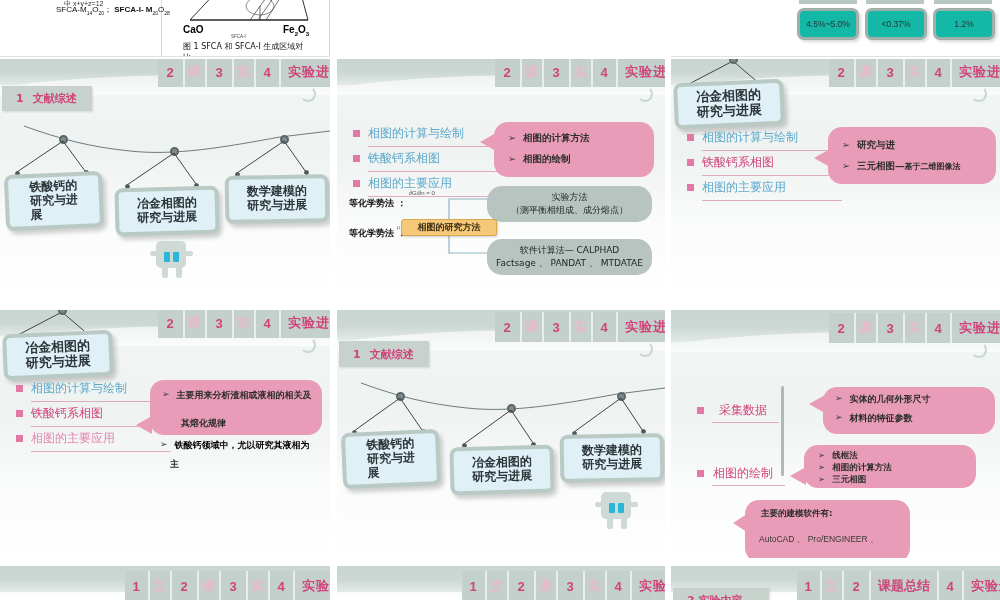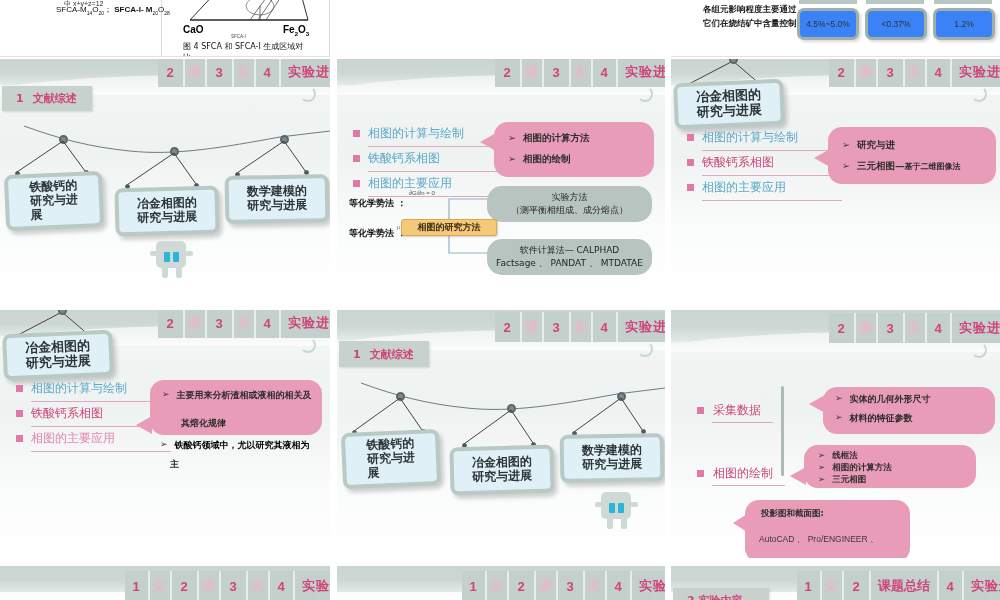--- a/index.html
+++ b/index.html
@@ -79,21 +79,21 @@
   .midbox{ position:absolute; background:#f5c87a; border:1px solid #d8a94f;
     border-radius:3px; color:#3a2d12; font-weight:bold;
     display:flex; align-items:center; justify-content:center;
     box-shadow:1px 1px 2px rgba(0,0,0,.18); }
 
   
   .doc{ position:absolute; inset:0; background:#ffffff; }
   .doc-col-rule{ position:absolute; top:0; bottom:0; width:1px; background:#d8d8d8; }
 
   
-  .valbox{ position:absolute; background:#3b82f6; border:3px solid #9fb0ab;
+  .valbox{ position:absolute; background:#14b8a6; border:3px solid #9fb0ab;
     border-radius:7px; display:flex; align-items:center; justify-content:center;
     color:#2b3336; box-shadow:2px 2px 3px rgba(0,0,0,.15); }
   .vstub{ position:absolute; background:#b9c7c2; border-radius:5px 5px 0 0; }
 
   .vrule{ position:absolute; width:3px; background:#aebab6; border-radius:2px; }
 
   .cn{ font-family:"DejaVu Sans","Liberation Sans",sans-serif; }
 </style>
 </head>
 <body>
@@ -121,30 +121,26 @@
           <ellipse cx="80" cy="18" rx="14" ry="9" fill="none" stroke="#444" stroke-width=".6"></ellipse>
           <line x1="80" y1="18" x2="80" y2="33" stroke="#333" stroke-width=".7"></line>
         </svg>
       </div>
       <div style="position:absolute;left:183px;top:24px;font-size:10px;font-weight:bold;color:#000;">CaO</div>
       <div style="position:absolute;left:283px;top:24px;font-size:10px;font-weight:bold;color:#000;">
         <span>Fe</span><sub style="font-size:6px">2</sub><span>O</span><sub style="font-size:6px">3</sub>
       </div>
       <div style="position:absolute;left:231px;top:34px;font-size:4.5px;color:#444;">SFCA-I</div>
 
-      <div class="cn" style="position:absolute;left:183px;top:41px;font-size:8px;color:#111;white-space:nowrap;">图 4   SFCA 和 SFCA-Ⅰ 生成区域对</div>
+      <div class="cn" style="position:absolute;left:183px;top:41px;font-size:8px;color:#111;white-space:nowrap;">图 1   SFCA 和 SFCA-Ⅰ 生成区域对</div>
       <div class="cn" style="position:absolute;left:183px;top:52px;font-size:8px;color:#111;">比</div>
     </div>
   </div>
 
   <div class="slide" style="left:671px;top:0;width:329px;height:57px;border-bottom:1px solid #e2e2e2;background:#fff;">
-    <div class="cn" style="position:absolute;left:32px;top:2px;font-size:8.5px;font-weight:bold;color:#1b1b1b;line-height:1.7;white-space:nowrap;">
-      <div>各组元影响程度主要通过</div>
-      <div>它们在烧结矿中含量控制</div>
-    </div>
 
     <div class="vstub" style="left:128px;top:-12px;width:58px;height:16px;"></div>
     <div class="vstub" style="left:195px;top:-12px;width:58px;height:16px;"></div>
     <div class="vstub" style="left:263px;top:-12px;width:58px;height:16px;"></div>
 
     <div class="valbox" style="left:126px;top:8px;width:62px;height:32px;font-size:8.5px;">4.5%~5.0%</div>
     <div class="valbox" style="left:194px;top:8px;width:62px;height:32px;font-size:8.5px;">&lt;0.37%</div>
     <div class="valbox" style="left:262px;top:8px;width:62px;height:32px;font-size:8.5px;">1.2%</div>
   </div>
 
@@ -499,21 +495,21 @@
       <div class="tab" style="width:22px;color:#e9b8c9">课</div>
       <div class="tab" style="width:27px">3</div>
       <div class="tab" style="width:22px;color:#e9b8c9">实</div>
       <div class="tab" style="width:25px">4</div>
       <div class="tab wide cn">实验进度</div>
     </div>
     <div class="corner-swirl" style="left:300px;top:32px;"></div>
 
     <div class="vrule" style="left:110px;top:76px;height:90px;"></div>
 
-    <div class="brow" style="position:absolute;left:26px;top:92px;gap:9px;">
+    <div class="brow" style="position:absolute;left:26px;top:92px;gap:15px;">
       <span class="bsq"></span>
       <span class="blabel cn" style="font-size:12px;color:#d1447a">采集数据</span>
       <span class="bline" style="left:15px;right:-12px;bottom:-4px;"></span>
     </div>
     <div class="brow" style="position:absolute;left:26px;top:155px;gap:9px;">
       <span class="bsq"></span>
       <span class="blabel cn" style="font-size:12px;color:#d1447a">相图的绘制</span>
       <span class="bline" style="left:15px;right:-12px;bottom:-4px;"></span>
     </div>
 
@@ -540,21 +536,21 @@
         <span class="cn">相图的计算方法</span>
       </div>
       <div class="bi" style="position:absolute;left:14px;top:29px;font-size:8.5px;">
         <span class="ar">➢</span>
         <span class="cn">三元相图</span>
       </div>
     </div>
 
     <div class="bubble" style="left:74px;top:190px;width:165px;height:62px;">
       <div class="tail" style="left:-12px;top:14px;border-right-width:14px;"></div>
-      <div class="cn" style="position:absolute;left:16px;top:8px;font-size:8.5px;font-weight:bold;">投影图和截面图:</div>
+      <div class="cn" style="position:absolute;left:16px;top:8px;font-size:8.5px;font-weight:bold;">主要的建模软件有:</div>
       <div style="position:absolute;left:14px;top:34px;font-size:8.5px;font-weight:normal;color:#3a3a3a;">AutoCAD 、  Pro/ENGINEER 、</div>
       <div style="position:absolute;left:32px;top:49px;font-size:8.5px;font-weight:bold;color:#3a3a3a;margin-top:36px;">SolidWorks 、  ANSYS</div>
     </div>
   </div>
 
   <div class="slide" style="left:0;top:566px;width:330px;height:34px;">
     <div class="bg-plain"></div>
     <div class="bg-band" style="height:26px;"></div>
     <div class="nav" style="left:125px;top:5px;height:30px;font-size:13px;">
       <div class="tab" style="width:25px">1</div>

